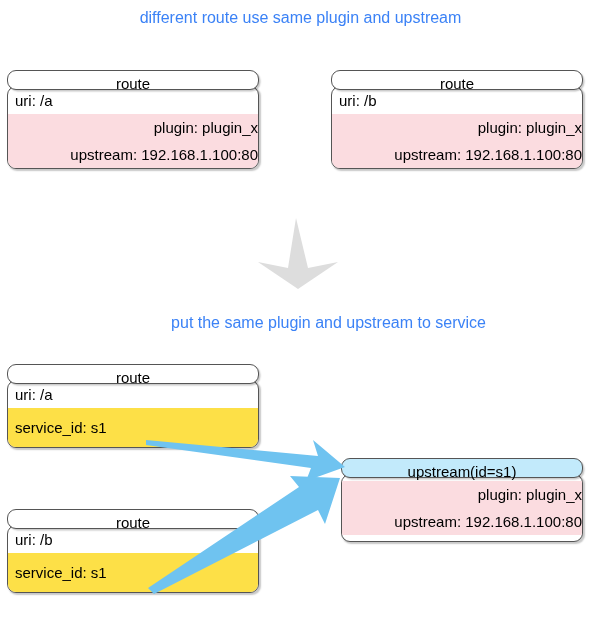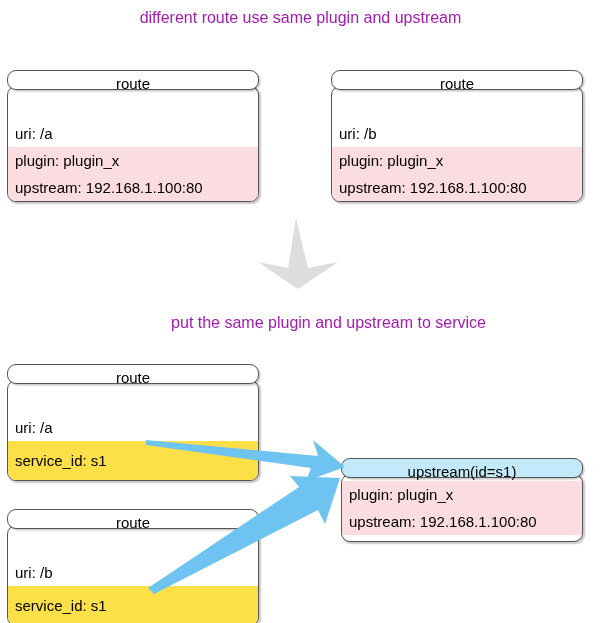--- a/index.html
+++ b/index.html
@@ -21,21 +21,21 @@
     height: 623px;
   }
 
   .caption {
     position: absolute;
     width: 601px;
     left: 0;
     text-align: center;
     font-size: 16px;
     line-height: 20px;
-    color: #a21caf;
+    color: #3b82f6;
     white-space: nowrap;
   }
   #caption-top { top: 8px; }
   #caption-bottom { top: 313px; margin-left: 28px; }
 
   
   .card {
     position: absolute;
   }
   .card-header {
@@ -61,22 +61,22 @@
     margin-top: -4px;
     z-index: 1;
     box-shadow: 1.5px 1.5px 1.5px rgba(0,0,0,0.22);
   }
   .row {
     font-size: 15px;
     line-height: 21px;
     padding: 3px 0 3px 7px;
     white-space: nowrap;
   }
-  .row.plain { background: transparent; margin-top: 33px; }
-  .seg-pink { background: #fbdce0; }
+  .row.plain { background: transparent; }
+  .seg-pink { background: #fbdce0; text-align: right; }
   .seg-blue { background: #fde047; }
   .pad-sm { height: 6px; }
   .hdr-blue { background: #c2eafb; }
 
   
   #arrows {
     position: absolute;
     left: 0;
     top: 0;
     width: 601px;

